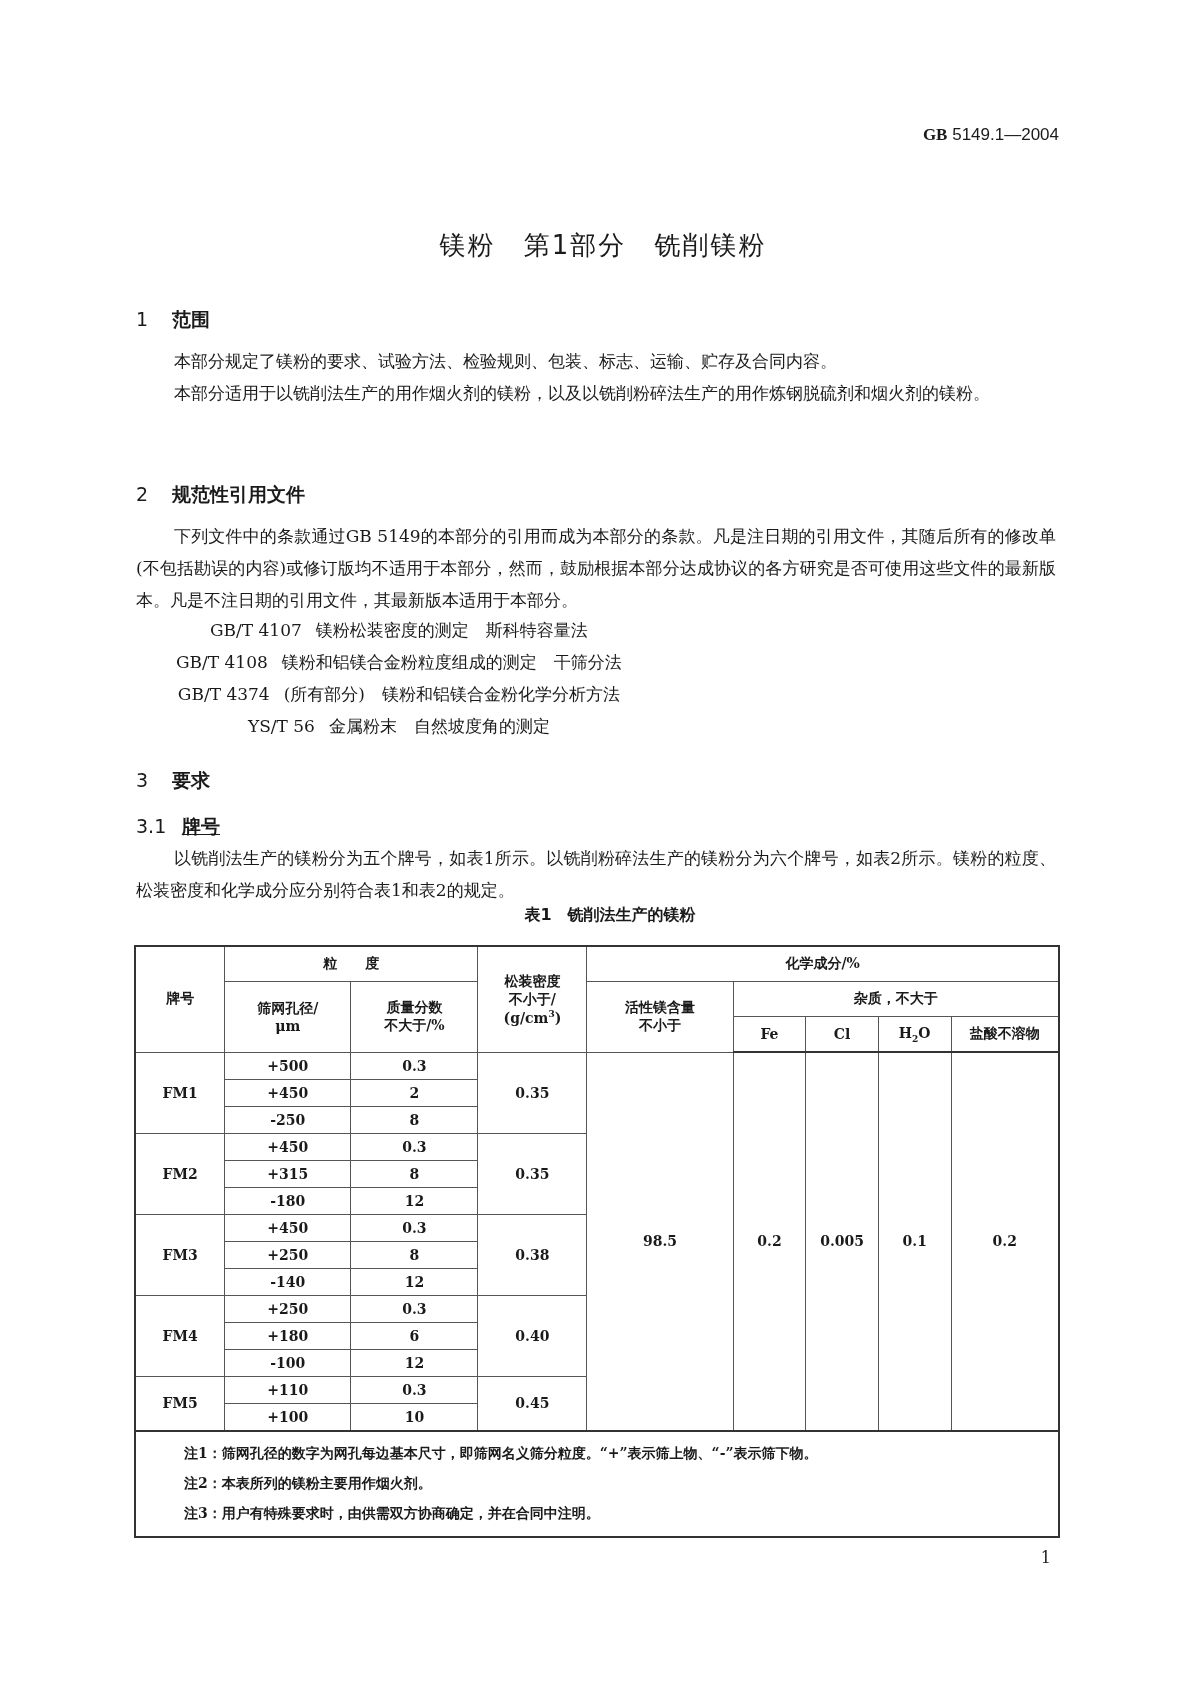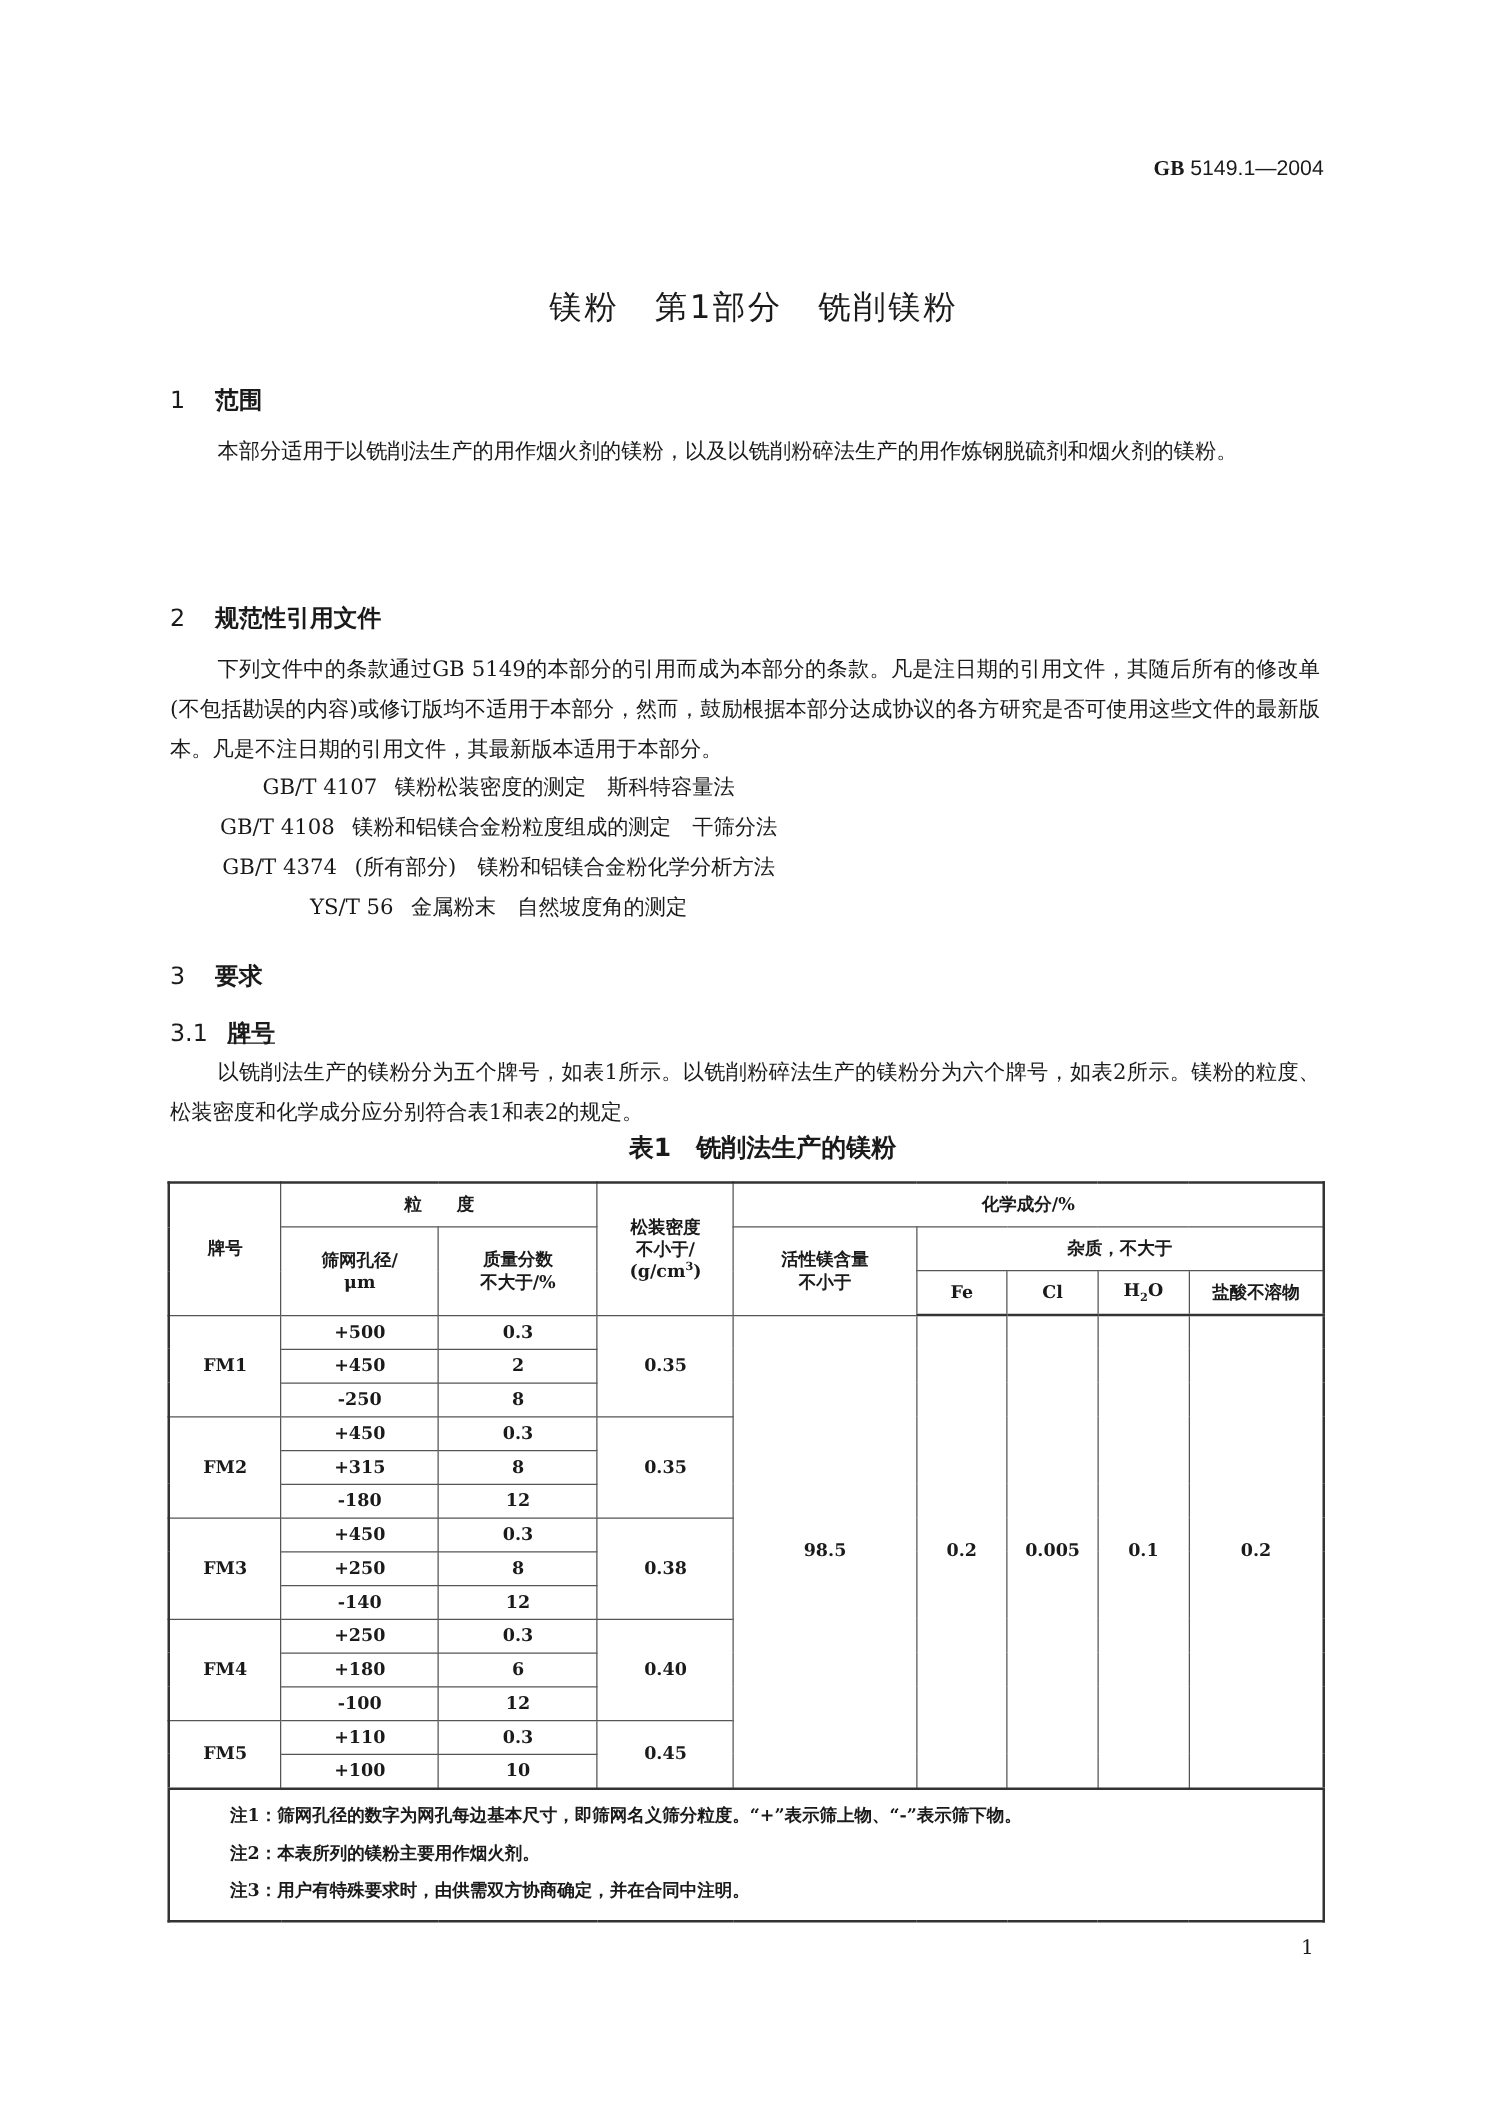--- a/index.html
+++ b/index.html
@@ -10,21 +10,21 @@
   .std-code b { font-family: "Liberation Serif", serif; font-weight: bold; }
   .doc-title { left: 15px; right: 0; top: 228px; text-align: center; font-size: 26px;
                font-family: "DejaVu Sans", sans-serif; letter-spacing: 2px; word-spacing: 18px; }
   .h1 { left: 136px; font-size: 19px; font-family: "DejaVu Sans", sans-serif; font-weight: bold; }
   .h1 .num { display: inline-block; width: 36px; font-weight: normal; }
   .h2 .num { width: 46px; }
   .para { left: 136px; width: 920px; font-size: 17px; line-height: 32px; }
   .para p { margin: 0; text-indent: 38px; text-align: justify; }
   .ref { left: 176px; font-size: 17px; line-height: 32px; }
   .ref span.code { display: inline-block; margin-right: 14px; }
-  .table-caption { left: 0; right: 0; top: 905px; text-align: center; font-size: 20px;
+  .table-caption { left: 0; right: 0; top: 905px; text-align: center; font-size: 16px;
                    font-family: "DejaVu Sans", sans-serif; font-weight: bold; margin-left: 29px; }
   table.spec { position: absolute; left: 134px; top: 945px; width: 926px;
                border-collapse: collapse; font-size: 14px; border: 2px solid #333; }
   table.spec td, table.spec th { border: 1px solid #555; text-align: center; padding: 0;
                                  font-weight: bold; height: 26px; }
   table.spec thead th { height: 34px; }
   table.spec tbody.data td { height: 26px; }
   table.spec thead tr:last-child th { border-bottom: 2px solid #333; }
   .notes td { text-align: left !important; padding: 6px 0 8px 48px !important; font-size: 14px;
               line-height: 30px; border-top: 2px solid #333 !important; }
@@ -34,20 +34,21 @@
 </style>
 </head>
 <body>
 
 <div class="abs std-code"><b>GB</b><span> 5149.1—2004</span></div>
 
 <div class="abs doc-title">镁粉 第1部分 铣削镁粉</div>
 
 <div class="abs h1" style="top:307px;"><span class="num">1</span><span>范围</span></div>
 <div class="abs para" style="top:345px;">
+  <p>本部分规定了镁粉的要求、试验方法、检验规则、包装、标志、运输、贮存及合同内容。</p>
   <p>本部分适用于以铣削法生产的用作烟火剂的镁粉，以及以铣削粉碎法生产的用作炼钢脱硫剂和烟火剂的镁粉。</p>
 </div>
 
 <div class="abs h1" style="top:482px;"><span class="num">2</span><span>规范性引用文件</span></div>
 <div class="abs para" style="top:520px;">
   <p>下列文件中的条款通过GB 5149的本部分的引用而成为本部分的条款。凡是注日期的引用文件，其随后所有的修改单(不包括勘误的内容)或修订版均不适用于本部分，然而，鼓励根据本部分达成协议的各方研究是否可使用这些文件的最新版本。凡是不注日期的引用文件，其最新版本适用于本部分。</p>
 </div>
 <div class="abs ref" style="top:614px;text-align:center;">
   <div><span class="code">GB/T 4107</span><span>镁粉松装密度的测定　斯科特容量法</span></div>
   <div><span class="code">GB/T 4108</span><span>镁粉和铝镁合金粉粒度组成的测定　干筛分法</span></div>

